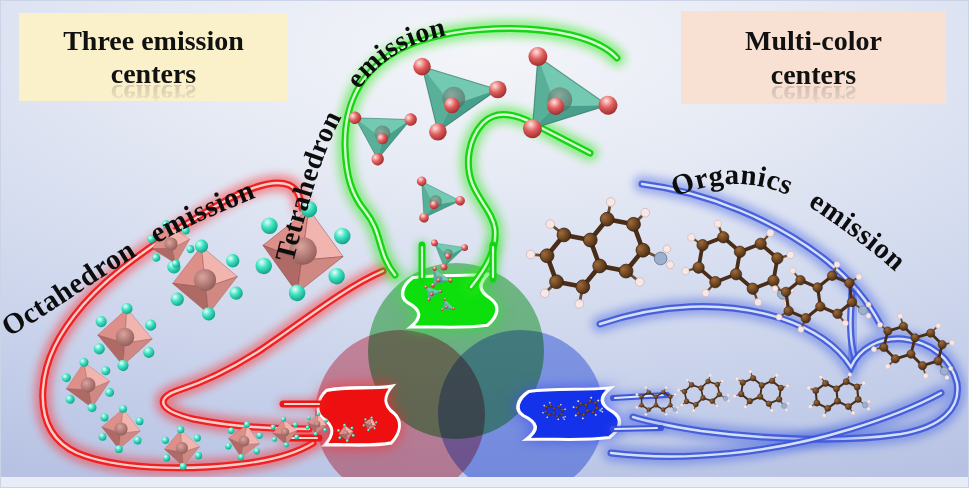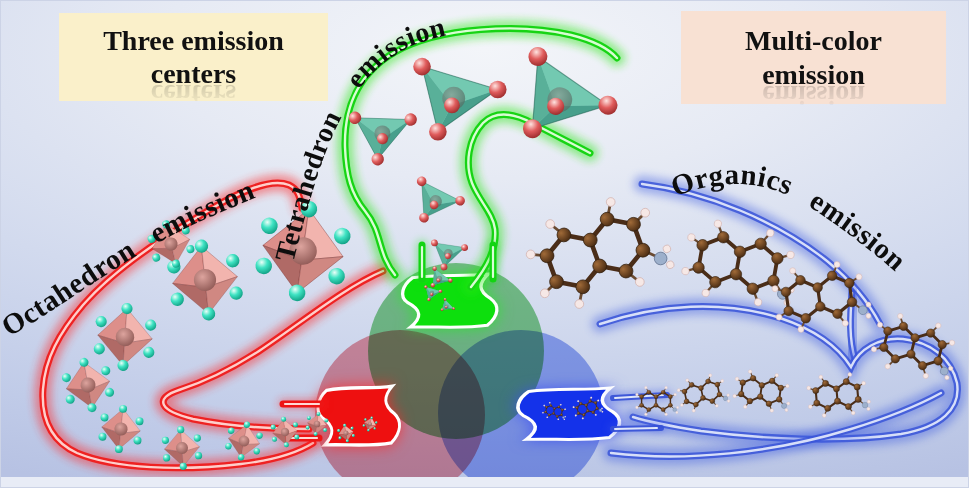--- a/index.html
+++ b/index.html
@@ -11,21 +11,21 @@
   }
   #scene{position:absolute;left:0;top:0;}
   .headline{
     position:absolute;display:flex;align-items:center;justify-content:center;
     text-align:center;font-weight:bold;color:#111;
   }
   .headline .hl-text{
     font-size:28px;line-height:1.18;
     -webkit-box-reflect: below -12px linear-gradient(rgba(0,0,0,0) 55%, rgba(0,0,0,0.22));
   }
-  #headline-left{left:18px;top:12px;width:269px;height:88px;background:#faf0ca;margin-left:40px;}
+  #headline-left{left:18px;top:12px;width:269px;height:88px;background:#faf0ca;}
   #headline-right{left:680px;top:10px;width:265px;height:93px;background:#f8e1d3;}
   #headline-left .hl-text{max-width:220px;}
   #headline-right .hl-text{max-width:190px;}
 
   
   .t-glow{fill:none;stroke-width:17;stroke-linecap:round;opacity:.48;filter:url(#blurF);}
   .t-mid {fill:none;stroke-width:7;stroke-linecap:round;}
   .t-core{fill:none;stroke-width:2.4;stroke-linecap:round;opacity:.95;}
   .red   .t-glow{stroke:#ff2a2a;} .red   .t-mid{stroke:#ee2222;} .red   .t-core{stroke:#ffd8d4;}
   .green .t-glow{stroke:#2ae816;} .green .t-mid{stroke:#17d414;} .green .t-core{stroke:#e2ffdc;}
@@ -261,15 +261,15 @@
       <textPath href="#path-label-org">Organics emission</textPath>
     </text>
 
     <rect x="0" y="476" width="969" height="12" fill="#e8ecf6"></rect>
   </svg>
 
   <div class="headline" id="headline-left">
     <div class="hl-text">Three emission centers</div>
   </div>
   <div class="headline" id="headline-right">
-    <div class="hl-text">Multi-color emission</div>
+    <div class="hl-text">Multi-color centers</div>
   </div>
 </div>
 
 </body></html>

